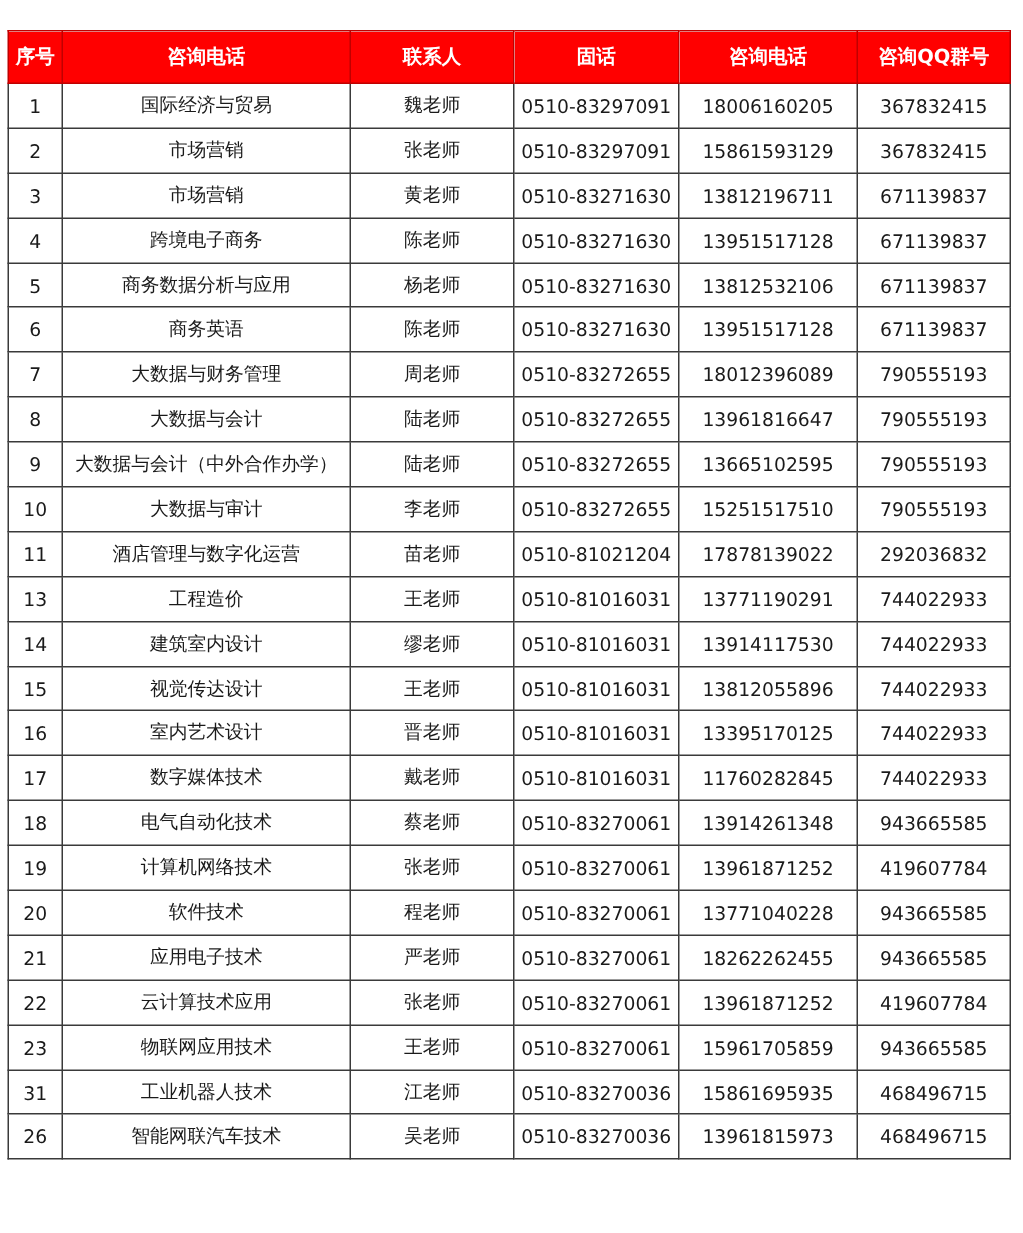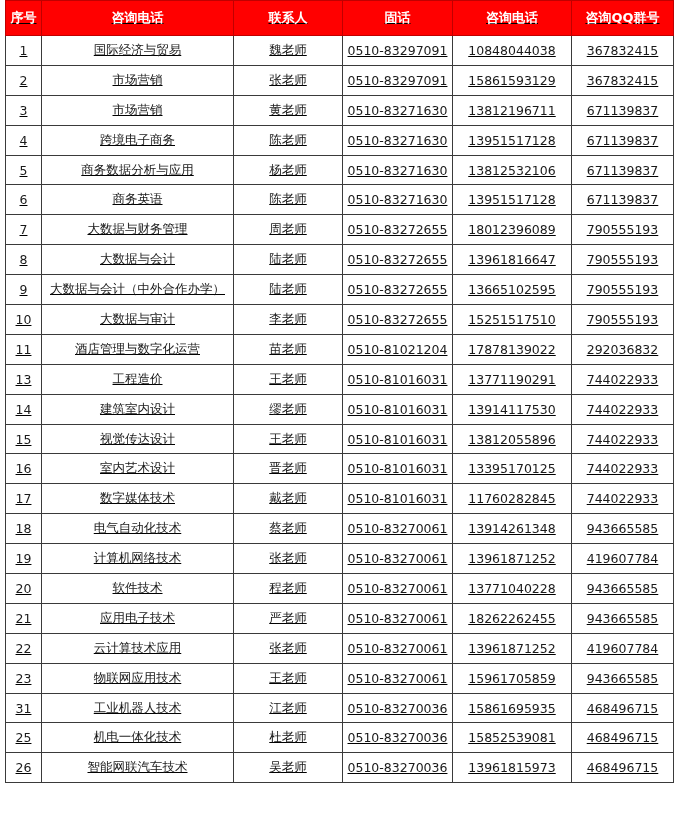--- a/index.html
+++ b/index.html
@@ -1,20 +1,20 @@
 <!DOCTYPE html>
 <html><head>
 <meta charset="utf-8">
 <style>
   html, body { margin: 0; padding: 0; background: #ffffff; }
   body { width: 682px; height: 822px; overflow: hidden; position: relative;
          font-family: "DejaVu Sans", "Liberation Sans", sans-serif; }
   table.contacts {
-    position: absolute; left: 5px; top: 0;
-    width: 668px; border-collapse: collapse; table-layout: fixed; text-decoration: underline;
+    position: absolute; left: 5px; top: 20px;
+    width: 668px; border-collapse: collapse; table-layout: fixed;
   }
   table.contacts th, table.contacts td {
     border: 1px solid #3a3a3a; text-align: center; vertical-align: middle;
     padding: 0; white-space: nowrap; overflow: hidden;
   }
   table.contacts th {
     background: #ff0000; color: #ffffff; font-weight: bold;
     height: 34px; font-size: 13px; border-color: #c00000;
   }
   table.contacts td {
@@ -48,21 +48,21 @@
       <th>咨询电话</th>
       <th>咨询QQ群号</th>
     </tr>
   </thead>
   <tbody id="table-body">
       <tr>
         <td>1</td>
         <td>国际经济与贸易</td>
         <td>魏老师</td>
         <td>0510-83297091</td>
-        <td>10848044038</td>
+        <td>18006160205</td>
         <td>367832415</td>
       </tr>
       <tr>
         <td>2</td>
         <td>市场营销</td>
         <td>张老师</td>
         <td>0510-83297091</td>
         <td>15861593129</td>
         <td>367832415</td>
       </tr>
@@ -228,28 +228,20 @@
       </tr>
       <tr>
         <td>31</td>
         <td>工业机器人技术</td>
         <td>江老师</td>
         <td>0510-83270036</td>
         <td>15861695935</td>
         <td>468496715</td>
       </tr>
       <tr>
-        <td>25</td>
-        <td>机电一体化技术</td>
-        <td>杜老师</td>
-        <td>0510-83270036</td>
-        <td>15852539081</td>
-        <td>468496715</td>
-      </tr>
-      <tr>
         <td>26</td>
         <td>智能网联汽车技术</td>
         <td>吴老师</td>
         <td>0510-83270036</td>
         <td>13961815973</td>
         <td>468496715</td>
       </tr>
     </tbody>
 </table>
 

